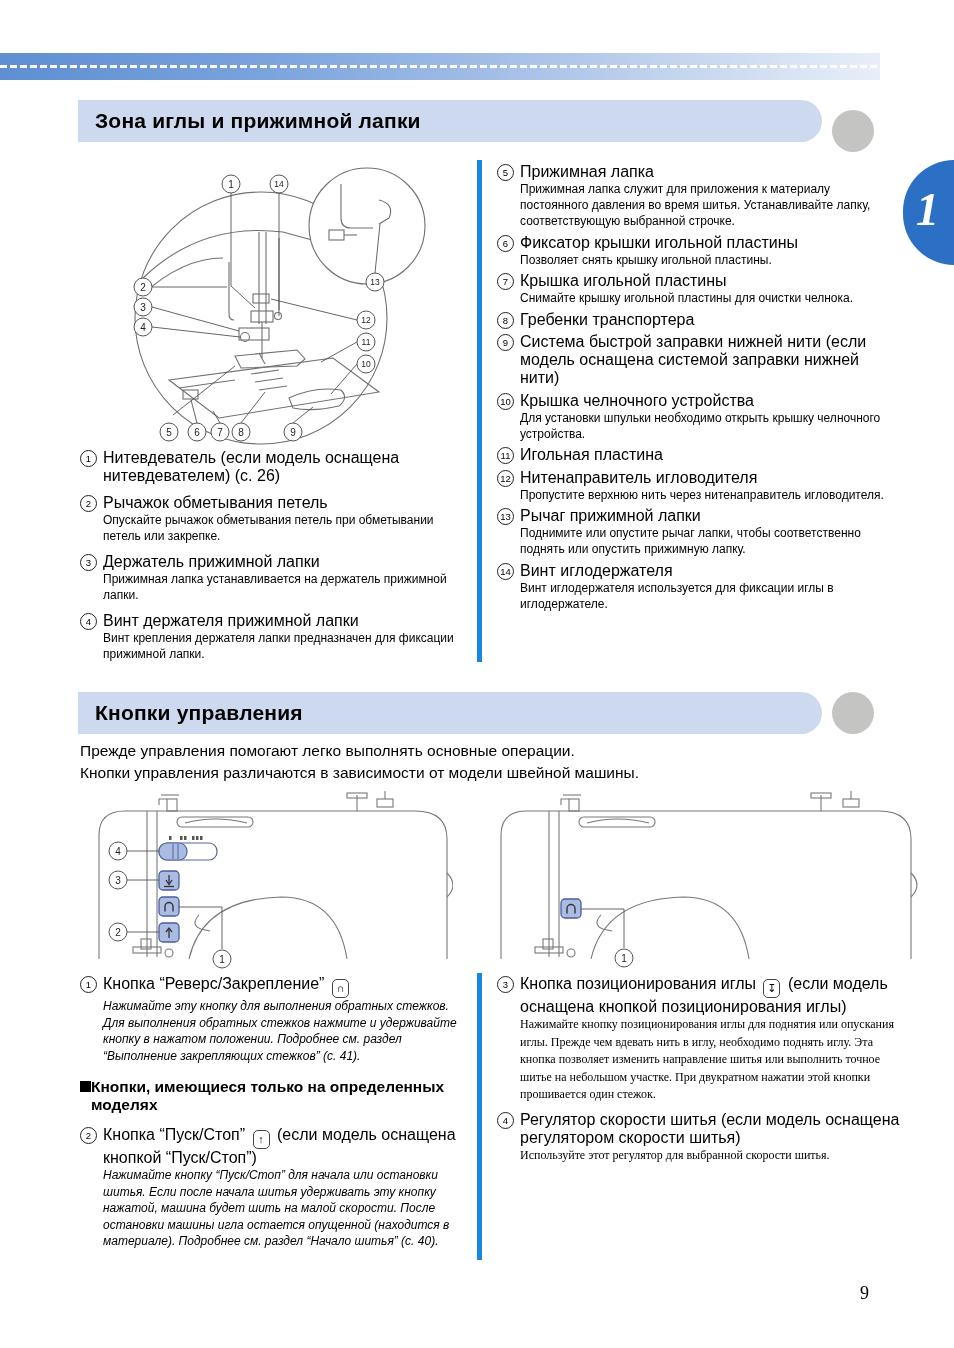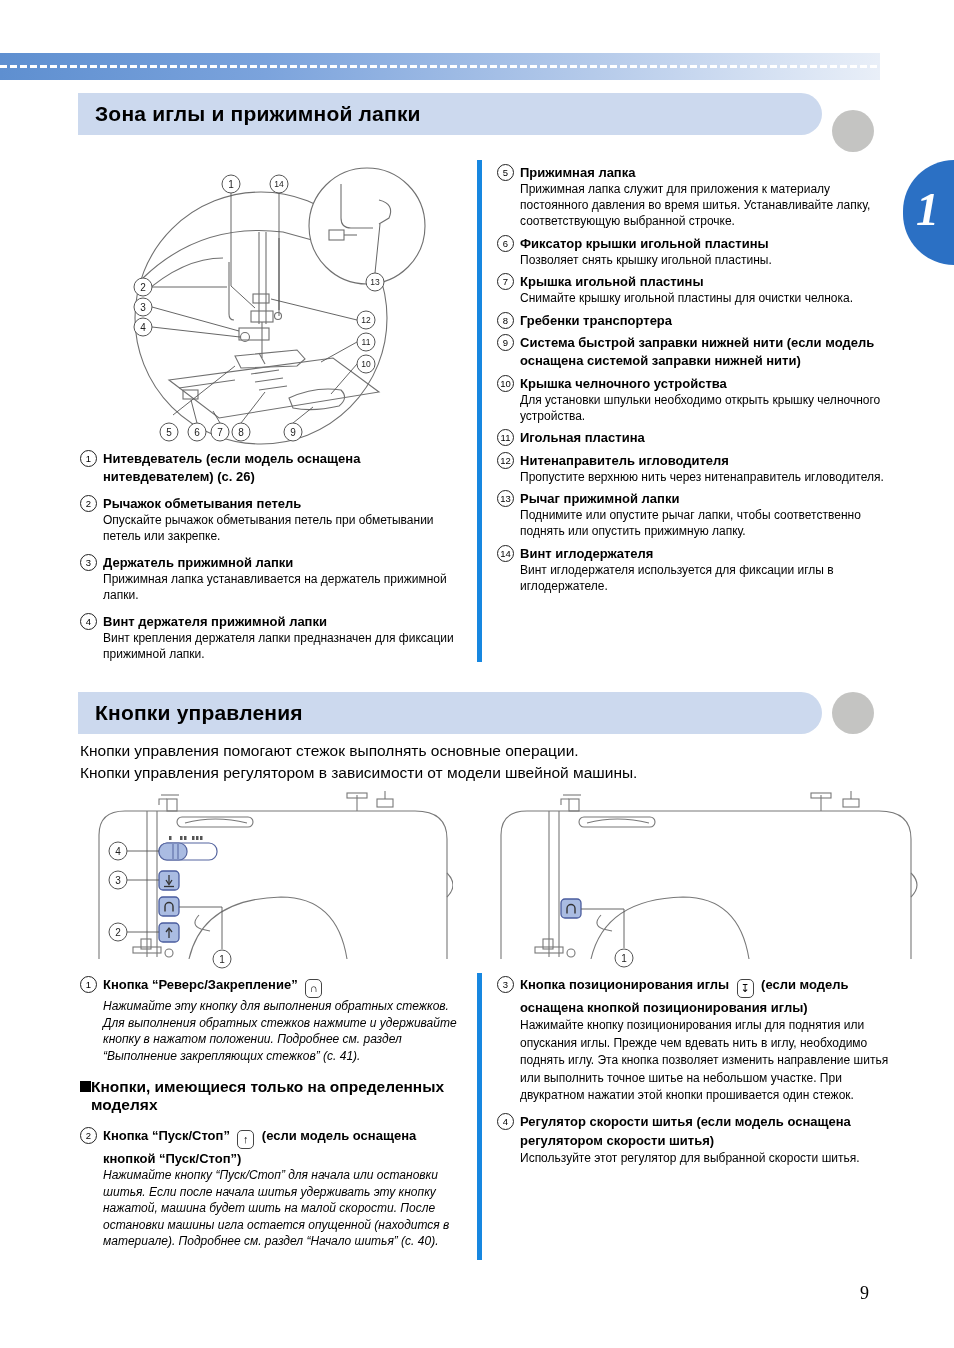--- a/index.html
+++ b/index.html
@@ -9,21 +9,21 @@
   .topbar{position:absolute;left:0;top:53px;width:880px;height:27px;
     background:linear-gradient(90deg,#5e8fd0 0%,#7ba3dc 30%,#b9cdeb 70%,#e9eff8 100%);}
   .topbar .dash{position:absolute;left:0;top:12px;width:100%;height:3px;
     background:repeating-linear-gradient(90deg,#fff 0,#fff 7px,rgba(255,255,255,0) 7px,rgba(255,255,255,0) 10px);}
 
   
   .band{position:absolute;left:78px;width:744px;height:42px;background:#ccd9ee;
     border-radius:0 21px 21px 0;display:flex;align-items:center;}
   .band .btitle{font-size:21px;font-weight:bold;padding-left:17px;letter-spacing:.2px;}
   .band-cap{position:absolute;width:42px;height:42px;background:#c4c4c2;border-radius:50%;}
-  .band1{top:93px;} .cap1{left:832px;top:110px;}
+  .band1{top:100px;} .cap1{left:832px;top:110px;}
   .band2{top:692px;} .cap2{left:832px;top:692px;}
 
   
   .chaptab{position:absolute;left:903px;top:160px;width:51px;height:105px;background:#2b70c4;
     border-top-left-radius:54px;border-bottom-left-radius:54px;}
   .chaptab span{position:absolute;left:13px;top:23px;color:#fff;font-family:"Liberation Serif",serif;
     font-style:italic;font-size:46px;font-weight:bold;}
 
   
   .vrule{position:absolute;width:5px;background:#1787e0;}
@@ -36,24 +36,24 @@
   .c1R{left:497px;top:163px;width:394px;}
   .c2L{left:80px;top:975px;width:388px;}
   .c2R{left:497px;top:975px;width:410px;}
 
   .item{display:flex;gap:6px;margin-bottom:7px;}
   .c1L .item{margin-bottom:9px;}
   .c1R .item{margin-bottom:4.5px;}
   .cnum{flex:none;width:15px;height:15px;border:1.2px solid #222;border-radius:50%;
     font-size:9.5px;line-height:15px;text-align:center;margin-top:1px;font-weight:normal;}
   .ibody{flex:1;}
-  .ititle{font-weight:bold;font-size:13px;line-height:16px;}
+  .ititle{font-weight:normal;font-size:16px;line-height:16px;}
   .itext{font-size:12px;line-height:16px;}
   .c2R .ititle{line-height:18px;}
-  .c2R .itext{line-height:17.5px;}
+  .c2R .itext{line-height:17.5px;font-family:Liberation Serif, serif;}
   .c2L .itext{line-height:16.5px;font-style:italic;}
 
   .inline-btn{display:inline-block;border:1.3px solid #444;border-radius:5px;width:15px;height:17px;
     line-height:16px;text-align:center;font-size:11px;font-weight:normal;vertical-align:-3px;margin:0 3px;}
 
   .subhead{display:flex;gap:0;margin:14px 0 12px 0;}
   .subhead .sq{flex:none;width:11px;height:11px;background:#000;margin-top:3px;}
   .subhead .stxt{font-weight:bold;font-size:15.5px;line-height:18px;}
 
   .intro{position:absolute;left:80px;top:740px;width:820px;font-size:15.5px;line-height:22px;}
@@ -240,22 +240,22 @@
       <div class="itext">Винт иглодержателя используется для фиксации иглы в иглодержателе.</div></div>
   </div>
 </div>
 
 <div class="band band2">
   <span class="btitle">Кнопки управления</span>
 </div>
 <div class="band-cap cap2"></div>
 
 <div class="intro">
-  <div>Кнопки управления помогают стежок выполнять основные операции.</div>
-  <div>Кнопки управления регулятором в зависимости от модели швейной машины.</div>
+  <div>Прежде управления помогают легко выполнять основные операции.</div>
+  <div>Кнопки управления различаются в зависимости от модели швейной машины.</div>
 </div>
 
 <svg class="mach1" viewBox="0 0 368 185">
   <g stroke="#787878" fill="none" stroke-width="1.1">
     <path d="M14,172 L14,48 Q14,24 40,24 L330,24 Q362,24 362,52 L362,172"></path>
     <path d="M362,86 q12,12 0,24"></path>
     <rect x="92" y="30" width="76" height="10" rx="5"></rect>
     <path d="M100,36 Q130,28 162,36"></path>
     <rect x="82" y="12" width="10" height="12"></rect>
       <path d="M82,12 h-8 v6"></path>

